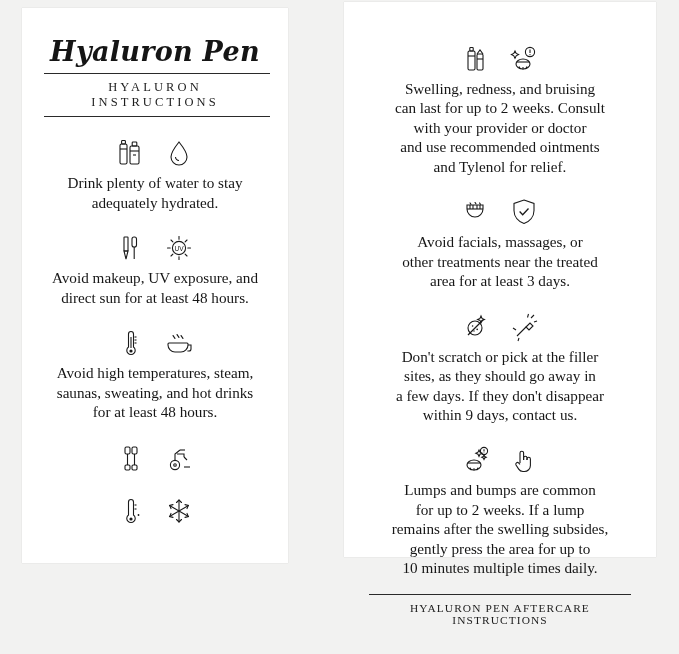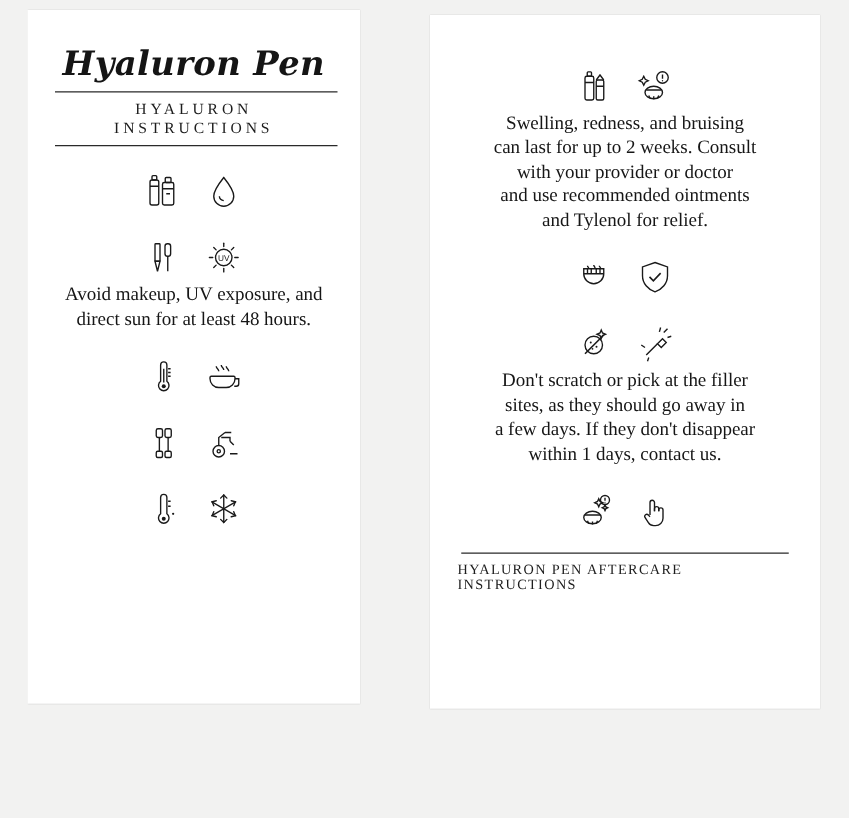--- a/index.html
+++ b/index.html
@@ -33,21 +33,21 @@
 
   .card-left {
     left: 22px;
     top: 8px;
     width: 266px;
     height: 555px;
   }
 
   .card-right {
     left: 344px;
-    top: 12px;
+    top: 2px;
     width: 312px;
     height: 555px;
   }
 
   
   .brand-title {
     text-align: center;
     font-family: "DejaVu Serif", serif;
     font-size: 27px;
     font-style: italic;
@@ -106,21 +106,21 @@
 
   .card-right .para { max-width: 276px; }
 
   .footer-rule {
     width: 262px;
     height: 1px;
     background: #2a2a2a;
     margin: 16px auto 7px auto;
   }
   .footer-text {
-    text-align: left;
+    text-align: center;
     font-family: "Liberation Serif", serif;
     font-size: 11.4px;
     letter-spacing: 1.1px;
     color: #1d1d1d;
   }
 
   
   .reflection {
     position: absolute;
     left: 44px;
@@ -158,20 +158,22 @@
             <line x1="19" y1="19" x2="22" y2="19"></line>
           </svg>
         </span>
         <span>
           <svg width="34" height="34" viewBox="0 0 34 34" fill="none" stroke="#1a1a1a" stroke-width="1.1">
             <path d="M17 6 C17 6 9 16 9 21 a8 8 0 0 0 16 0 C25 16 17 6 17 6 z"></path>
             <path d="M13.5 21 a3.5 3.5 0 0 0 3.5 3.5"></path>
           </svg>
         </span>
       </div>
+      <div class="para">Drink plenty of water to stay
+adequately hydrated.</div>
     </div>
 
     <div class="block">
       <div class="icons">
         <span>
           <svg width="34" height="34" viewBox="0 0 34 34" fill="none" stroke="#1a1a1a" stroke-width="1.1">
             <rect x="10" y="6" width="4" height="14" rx="0.6"></rect>
             <path d="M10 20 l2 8 l2 -8 z"></path>
             <rect x="18" y="6" width="4.5" height="10" rx="2"></rect>
             <line x1="20.2" y1="16" x2="20.2" y2="28"></line>
@@ -211,20 +213,23 @@
           </svg>
         </span>
         <span>
           <svg width="34" height="34" viewBox="0 0 34 34" fill="none" stroke="#1a1a1a" stroke-width="1.1">
             <path d="M11 9 c0 2 2 2 2 4 M15 8 c0 2 2 2 2 4 M19 9 c0 2 2 2 2 4"></path>
             <path d="M7 17 h18 a1 1 0 0 1 1 1 v1 a7 7 0 0 1 -7 7 h-6 a7 7 0 0 1 -7 -7 v-1 a1 1 0 0 1 1 -1 z"></path>
             <path d="M26 19 h3 v4 a2 2 0 0 1 -2 2 h-1.6"></path>
           </svg>
         </span>
       </div>
+      <div class="para">Avoid high temperatures, steam,
+saunas, sweating, and hot drinks
+for at least 48 hours.</div>
     </div>
 
     <div class="block">
       <div class="icons">
         <span>
           <svg width="34" height="34" viewBox="0 0 34 34" fill="none" stroke="#1a1a1a" stroke-width="1.1">
             <rect x="11" y="6" width="5" height="7" rx="1.4"></rect>
             <rect x="18" y="6" width="5" height="7" rx="1.4"></rect>
             <line x1="13.5" y1="13" x2="13.5" y2="24"></line>
             <line x1="20.5" y1="13" x2="20.5" y2="24"></line>
@@ -323,20 +328,23 @@
             <path d="M11 7.5 c0 1.2 1 1.2 1 2.3 M16 7 c0 1.2 1 1.2 1 2.3 M20.5 7.5 c0 1.2 1 1.2 1 2.3"></path>
           </svg>
         </span>
         <span>
           <svg width="34" height="34" viewBox="0 0 34 34" fill="none" stroke="#1a1a1a" stroke-width="1.1">
             <path d="M17 5 L27 8.5 v7 c0 6.2 -4.4 11 -10 13 c-5.6 -2 -10 -6.8 -10 -13 v-7 z"></path>
             <path d="M12.6 16.5 l3.1 3.2 l5.8 -6.2" stroke-width="1.3"></path>
           </svg>
         </span>
       </div>
+      <div class="para">Avoid facials, massages, or
+other treatments near the treated
+area for at least 3 days.</div>
     </div>
 
     <div class="block">
       <div class="icons">
         <span>
           <svg width="34" height="34" viewBox="0 0 34 34" fill="none" stroke="#1a1a1a" stroke-width="1.1">
             <circle cx="16" cy="18" r="7"></circle>
             <circle cx="13.6" cy="16" r="0.8" fill="#1a1a1a" stroke="none"></circle>
             <circle cx="18.2" cy="19.4" r="0.8" fill="#1a1a1a" stroke="none"></circle>
             <circle cx="15" cy="21" r="0.7" fill="#1a1a1a" stroke="none"></circle>
@@ -352,21 +360,21 @@
             <line x1="20.5" y1="7.5" x2="21.5" y2="4"></line>
             <line x1="27" y1="12" x2="30" y2="11"></line>
             <line x1="9" y1="20" x2="6" y2="18"></line>
             <line x1="12" y1="28" x2="11" y2="31"></line>
           </svg>
         </span>
       </div>
       <div class="para">Don't scratch or pick at the filler
 sites, as they should go away in
 a few days. If they don't disappear
-within 1 days, contact us.</div>
+within 9 days, contact us.</div>
     </div>
 
     <div class="block">
       <div class="icons">
         <span>
           <svg width="34" height="34" viewBox="0 0 34 34" fill="none" stroke="#1a1a1a" stroke-width="1.1">
             <ellipse cx="15" cy="22" rx="7" ry="5"></ellipse>
             <line x1="9" y1="20" x2="21" y2="20"></line>
             <line x1="11" y1="24.6" x2="12" y2="27"></line>
             <line x1="15" y1="25.2" x2="15" y2="27.6"></line>
@@ -379,19 +387,24 @@
           </svg>
         </span>
         <span>
           <svg width="34" height="34" viewBox="0 0 34 34" fill="none" stroke="#1a1a1a" stroke-width="1.1">
             <path d="M13 20 V10 a1.8 1.8 0 0 1 3.6 0 v7"></path>
             <path d="M16.6 17 v-2 a1.7 1.7 0 0 1 3.4 0 v2"></path>
             <path d="M20 17 v-1 a1.7 1.7 0 0 1 3.4 0 v6.5 a6 6 0 0 1 -6 6 h-1.4 a5 5 0 0 1 -4.3 -2.4 L9 22 a1.7 1.7 0 0 1 2.6 -2.1 L13 21.4"></path>
           </svg>
         </span>
       </div>
+      <div class="para">Lumps and bumps are common
+for up to 2 weeks. If a lump
+remains after the swelling subsides,
+gently press the area for up to
+10 minutes multiple times daily.</div>
     </div>
 
     <div class="footer-rule"></div>
     <div class="footer-text">HYALURON PEN AFTERCARE INSTRUCTIONS</div>
 
   </div>
 </div>
 
 </body></html>

